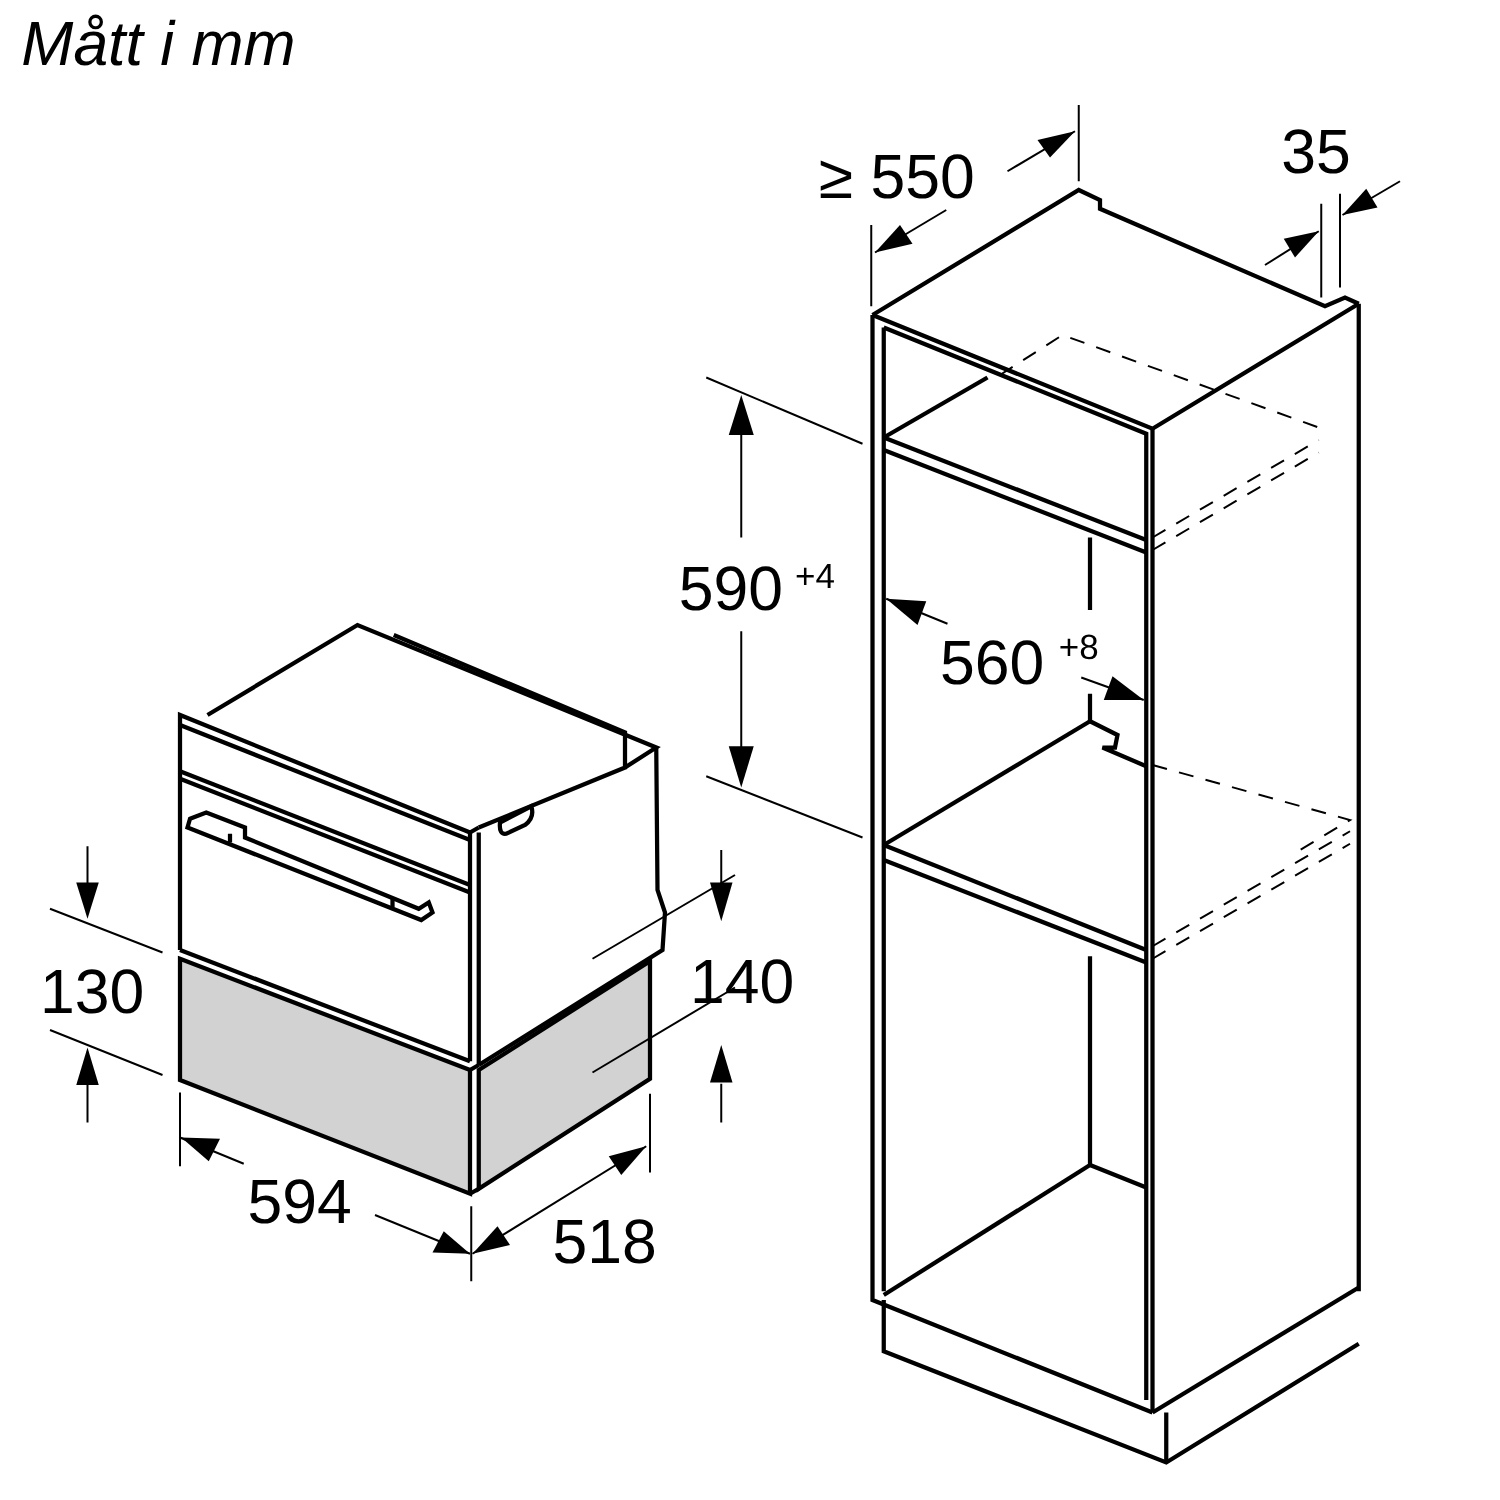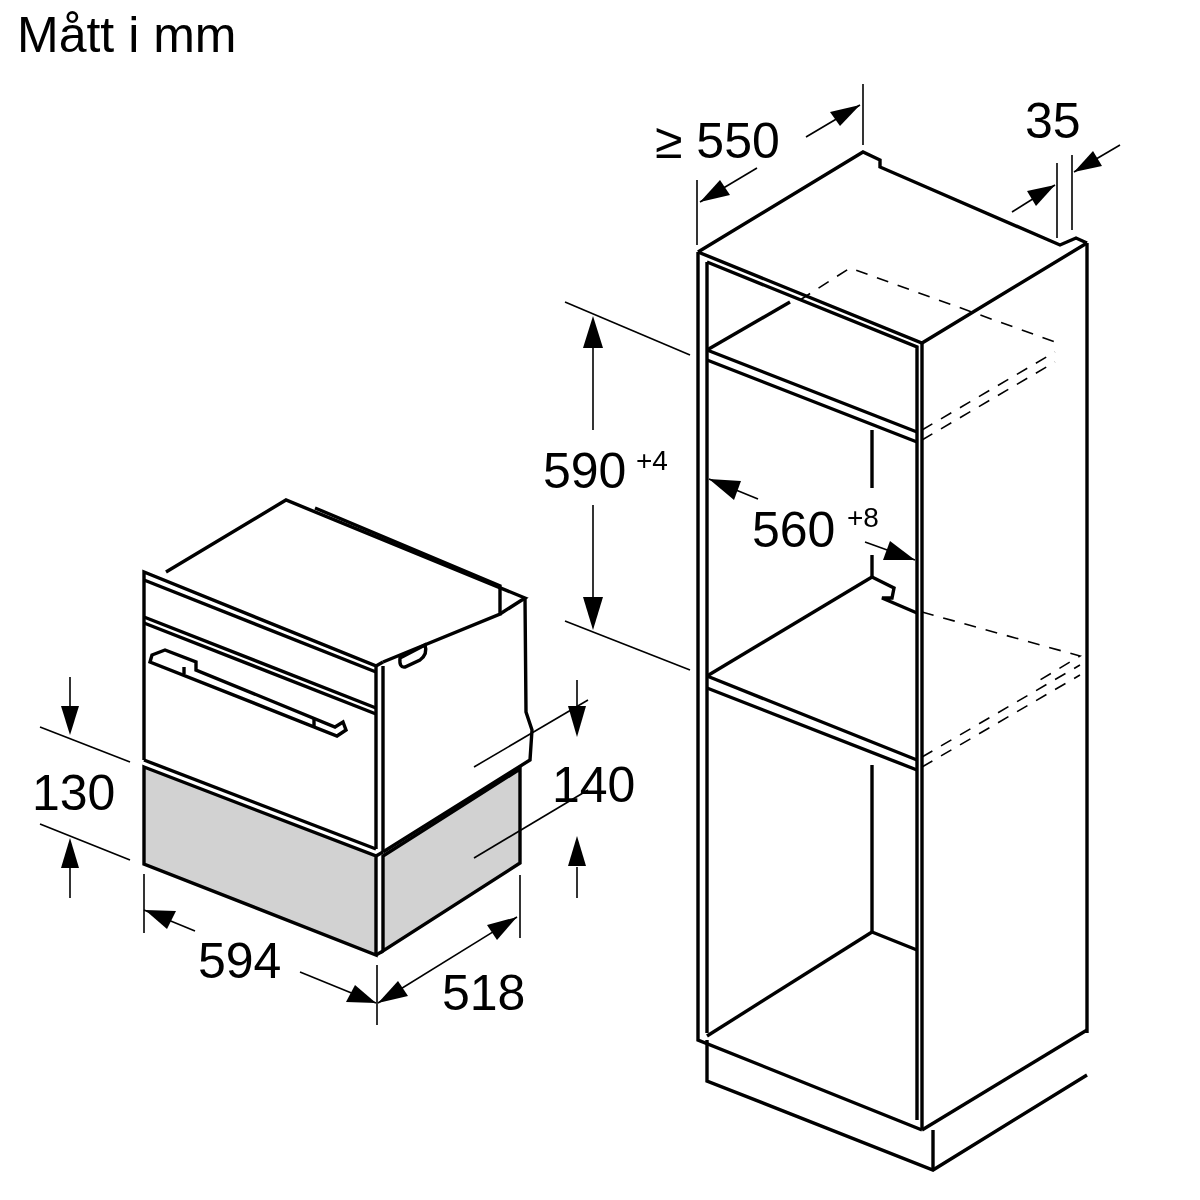--- a/index.html
+++ b/index.html
@@ -1,17 +1,17 @@
 <!DOCTYPE html>
 <html><head>
 <meta charset="utf-8">
 <style>
   html, body { margin: 0; padding: 0; background: #ffffff; }
   body { width: 1200px; height: 1200px; position: relative; overflow: hidden; font-family: "Liberation Sans", sans-serif; }
-  .title { position: absolute; left: 17px; top: 10px; font-size: 50px; color: #000; line-height: 1; }
+  .title { position: absolute; left: 17px; top: 10px; font-size: 50px; color: #000; line-height: 1; font-style: italic; }
   svg { position: absolute; left: 0; top: 0; }
   .dim { font-family: "Liberation Sans", sans-serif; font-size: 50px; fill: #000; }
   .sup { font-family: "Liberation Sans", sans-serif; font-size: 28px; fill: #000; }
   .ln { stroke: #000; stroke-width: 3.4; fill: none; stroke-linejoin: miter; }
   .thin { stroke: #000; stroke-width: 1.6; fill: none; }
   .dash { stroke: #000; stroke-width: 1.6; fill: none; stroke-dasharray: 12 10; }
   .arrow { fill: #000; }
   .plinth { fill: #d2d2d2; stroke: #000; stroke-width: 3.4; }
 </style>
 </head>

